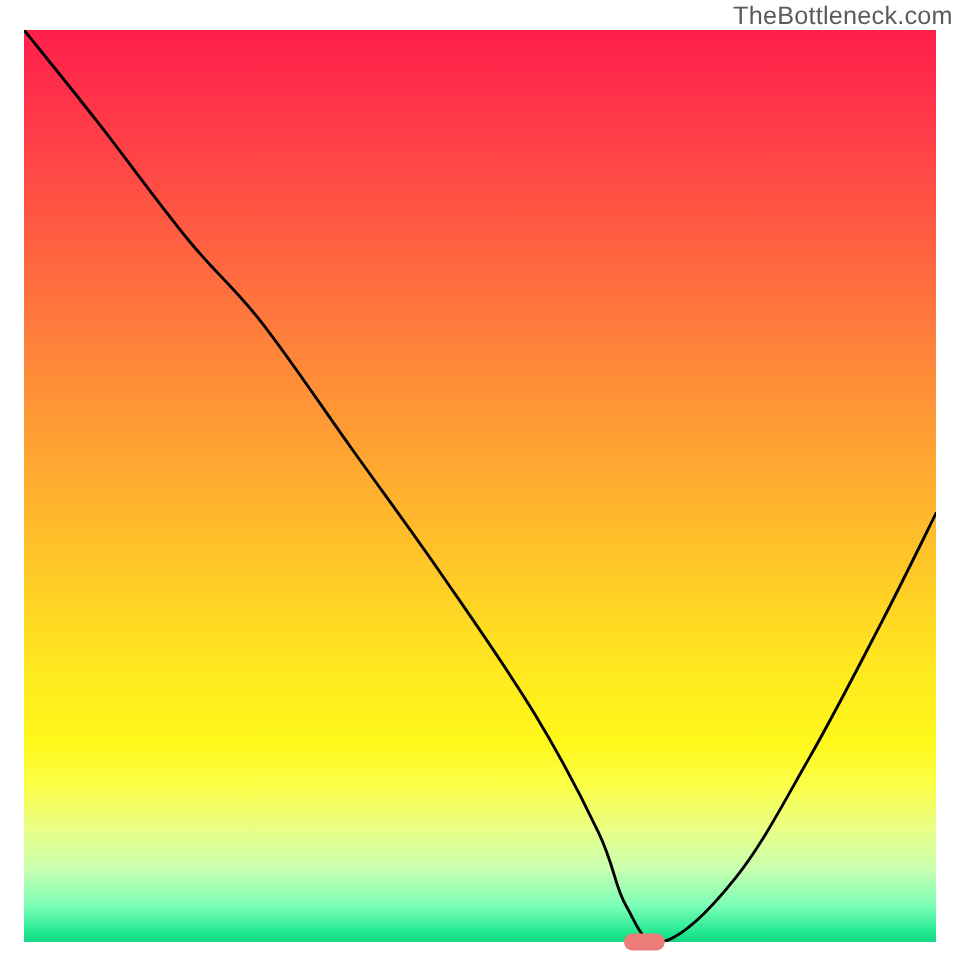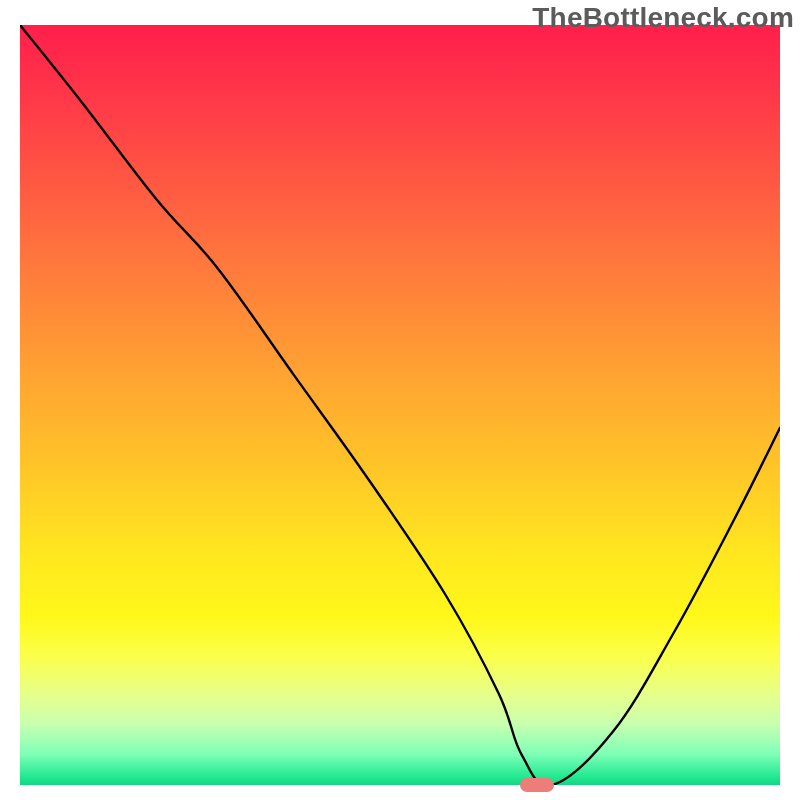--- a/index.html
+++ b/index.html
@@ -13,22 +13,22 @@
   .chart-container {
     position: relative;
     width: 800px;
     height: 800px;
     background: #ffffff;
   }
   .watermark {
     position: absolute;
     top: 2px;
     right: 6px;
-    font-size: 28px;
-    font-weight: 700;
+    font-size: 21px;
+    font-weight: 400;
     color: #5b5b5b;
     z-index: 10;
     letter-spacing: 0.2px;
   }
   .plot-area {
     position: absolute;
     left: 20px;
     top: 25px;
     width: 760px;
     height: 760px;

